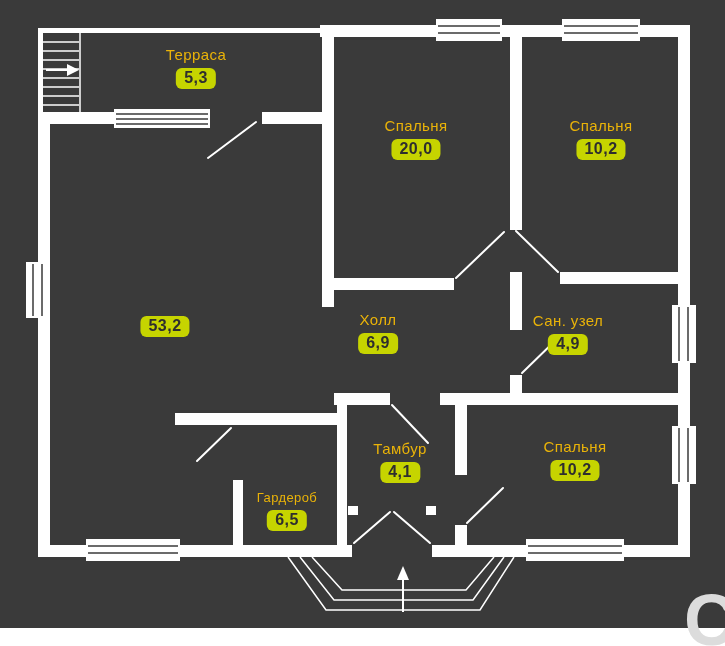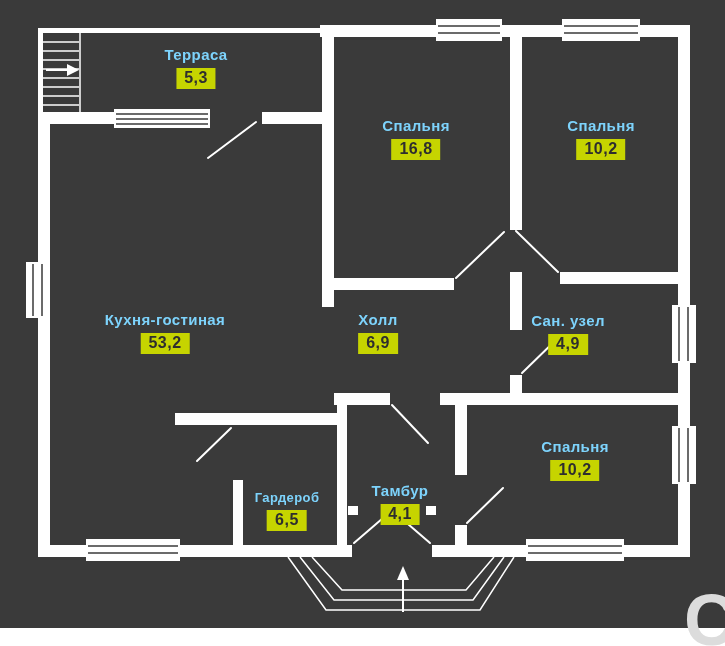--- a/index.html
+++ b/index.html
@@ -5,29 +5,29 @@
   * { margin:0; padding:0; box-sizing:border-box; }
   html,body { background:#222; }
   .stage {
     position:relative; width:725px; height:646px;
     background:#3a3a3a; overflow:hidden;
     font-family:"Liberation Sans", "DejaVu Sans", sans-serif;
   }
   svg.plan { position:absolute; left:0; top:0; }
   .room { position:absolute; transform:translateX(-50%); text-align:center; z-index:5; }
   .room-name {
-    color:#7dd3fc; font-size:15px; font-weight:700;
+    color:#eab308; font-size:15px; font-weight:400;
     letter-spacing:.4px; white-space:nowrap;
   }
   .room.small .room-name { font-size:13px;margin-top:27px; }
   .room-area {
     display:inline-block; margin-top:5px;
     background:#c6d400; color:#2e2e2e;
     font-size:16px; font-weight:700; letter-spacing:.5px;
-    padding:1px 8px 2px 8px; border-radius:0;
+    padding:1px 8px 2px 8px; border-radius:6px;
   }
   .bottom-band {
     position:absolute; left:0; top:628px; width:725px; height:18px;
     background:#ffffff; z-index:6;
   }
   .watermark {
     position:absolute; left:684px; top:584px;
     font-size:72px; font-weight:700; line-height:1;
     color:#dcdcdc; z-index:7;
   }
@@ -159,49 +159,48 @@
     </g>
   </svg>
 
   <div class="room" style="left:196px; top:46px;">
     <div class="room-name">Терраса</div>
     <div class="room-area">5,3</div>
   </div>
 
   <div class="room" style="left:416px; top:117px;">
     <div class="room-name">Спальня</div>
-    <div class="room-area">16,8</div>
+    <div class="room-area">20,0</div>
   </div>
 
   <div class="room" style="left:601px; top:117px;">
     <div class="room-name">Спальня</div>
     <div class="room-area">10,2</div>
   </div>
 
   <div class="room" style="left:165px; top:311px;">
-    <div class="room-name">Кухня-гостиная</div>
     <div class="room-area">53,2</div>
   </div>
 
   <div class="room" style="left:378px; top:311px;text-align:center;">
     <div class="room-name">Холл</div>
     <div class="room-area">6,9</div>
   </div>
 
   <div class="room" style="left:568px; top:312px;">
     <div class="room-name">Сан. узел</div>
     <div class="room-area">4,9</div>
   </div>
 
   <div class="room small" style="left:287px; top:463px;">
     <div class="room-name">Гардероб</div>
     <div class="room-area">6,5</div>
   </div>
 
-  <div class="room" style="left:400px; top:440px;margin-top:42px;">
+  <div class="room" style="left:400px; top:440px;">
     <div class="room-name">Тамбур</div>
     <div class="room-area">4,1</div>
   </div>
 
   <div class="room" style="left:575px; top:438px;">
     <div class="room-name">Спальня</div>
     <div class="room-area">10,2</div>
   </div>
 
   <div class="bottom-band"></div>

